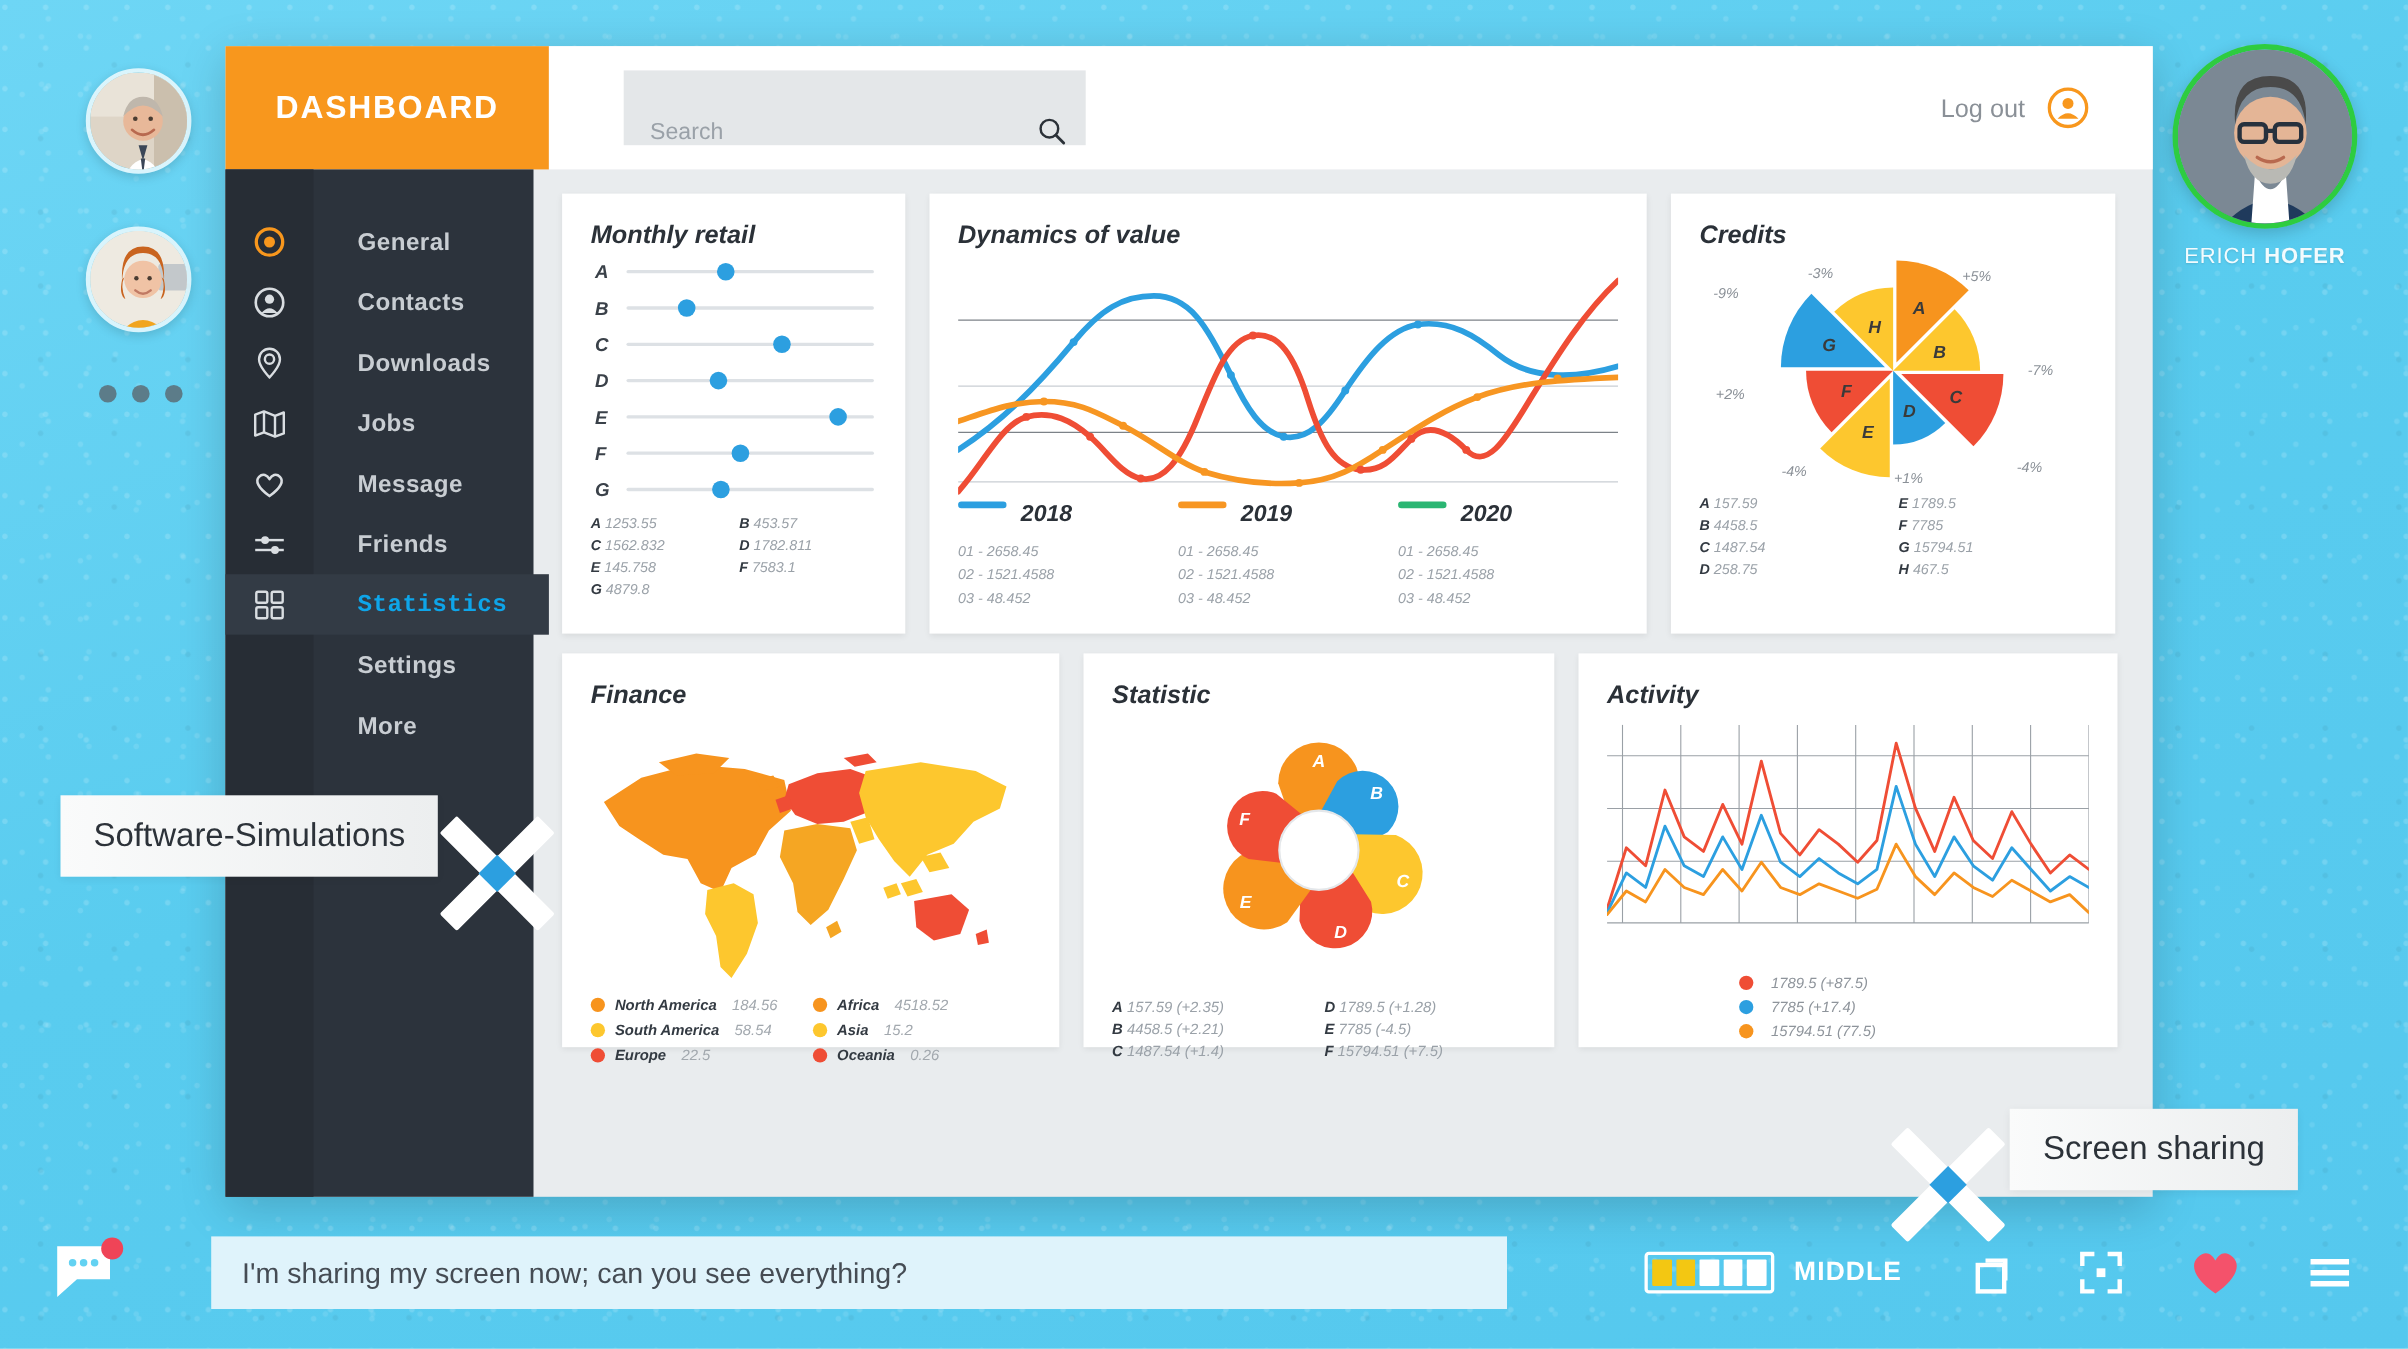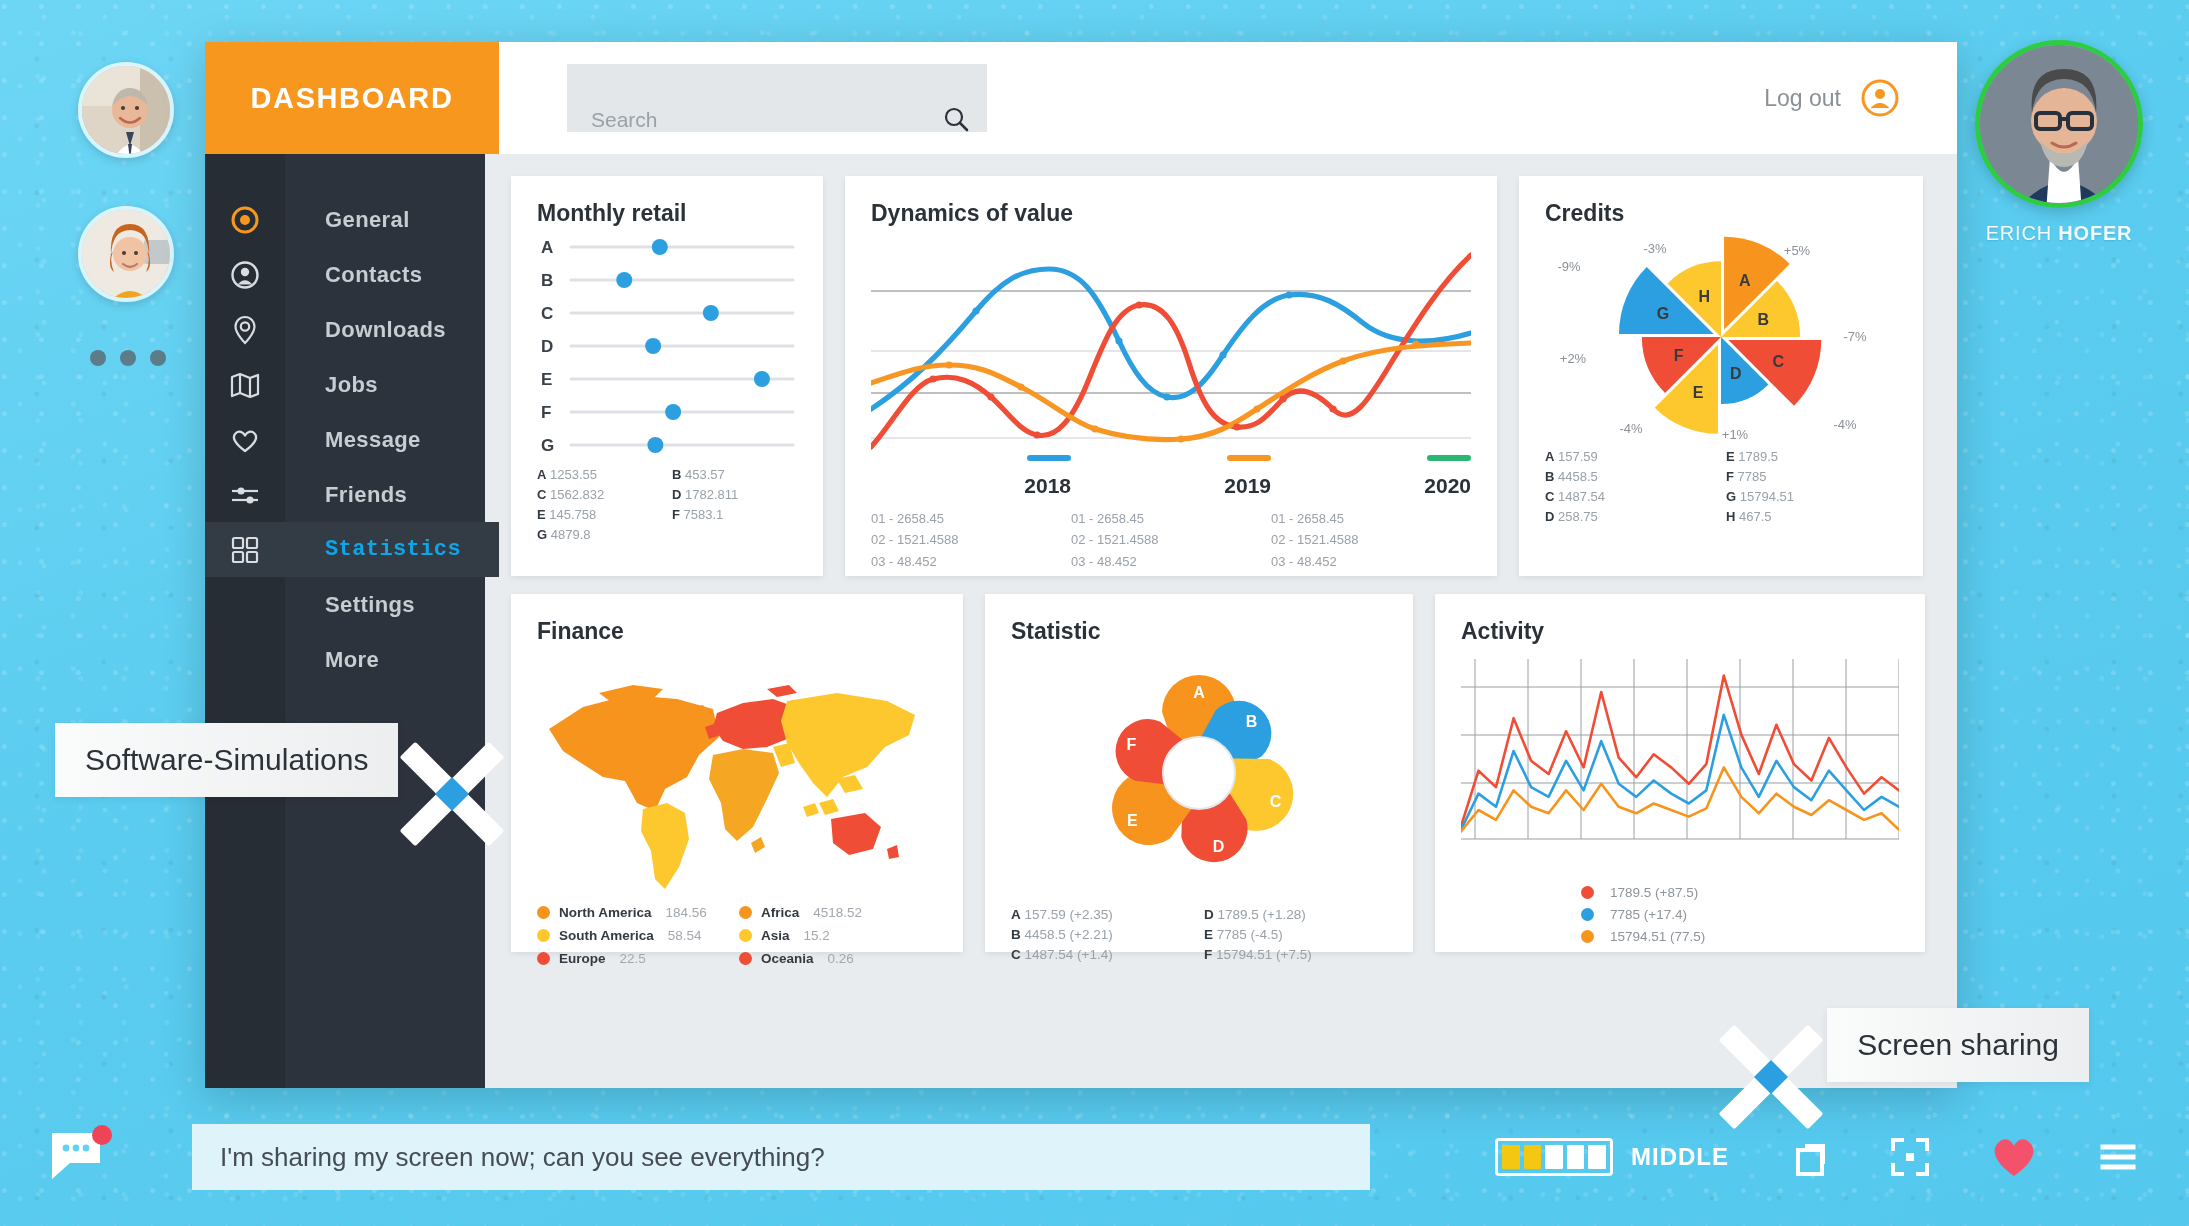--- a/index.html
+++ b/index.html
@@ -80,33 +80,33 @@
   .nav-item .ic { width: 80px; display: flex; align-items: center; justify-content: center; z-index: 2; }
   .nav-item .lbl {
     font-size: 22px; color: #c8cdd2; font-weight: bold; letter-spacing: .4px;
     margin-left: 40px; z-index: 2;
   }
   .nav-item.active { background: #333b45; }
   .nav-item.active .lbl { color: #0ea5e9; font-family: Liberation Mono, monospace; }
   .nav-item.sub .lbl { margin-left: 120px; }
 
   
-  #content { flex: 1; padding: 22px 26px 36px 26px; overflow: hidden; }
+  #content { flex: 1; padding: 22px 26px 36px 26px; overflow: hidden; font-style: italic; }
   .grid { display: grid; grid-template-columns: 312px 652px 404px; gap: 22px; }
   .grid2 { display: grid; grid-template-columns: 452px 428px 490px; gap: 22px; margin-top: 18px; }
   .card { background: #fff; box-shadow: 0 2px 6px rgba(0,0,0,.08); padding: 24px 26px 22px 26px; }
   .card h3 { font-size: 23px; color: #2b3138; font-weight: bold; margin-bottom: 6px; }
   .c1 { height: 400px; }
   .c2 { height: 358px; }
 
   
   .legend-2col { display: grid; grid-template-columns: 1fr 1fr; column-gap: 10px; row-gap: 5px; font-size: 13px; color: #9aa1a8; }
   .legend-2col b { color: #333a42; font-weight: bold; }
   .legend-3col { display: grid; grid-template-columns: repeat(3,1fr); font-size: 14px; color: #9aa1a8; }
-  .legend-3col .yr { display: flex; align-items: flex-end; gap: 13px; margin-bottom: 10px; flex-direction: column; }
+  .legend-3col .yr { display: flex; align-items: flex-start; gap: 13px; margin-bottom: 10px; }
   .legend-3col .yr .bar { width: 44px; height: 6px; border-radius: 3px; }
   .legend-3col .yr span { font-size: 21px; font-weight: bold; color: #2b3138; }
   .legend-3col .pt { font-size: 13px; color: #9aa1a8; line-height: 1.65; }
 
   .fin-legend { display: grid; grid-template-columns: 1fr 1fr; row-gap: 8px; column-gap: 4px; font-size: 13.5px; }
   .fin-legend div { display: flex; align-items: center; gap: 9px; }
   .fin-legend i { width: 13px; height: 13px; border-radius: 50%; display: block; }
   .fin-legend b { color: #333a42; font-weight: bold; }
   .fin-legend u { text-decoration: none; color: #a2a8ae; margin-left: 5px; }
 

